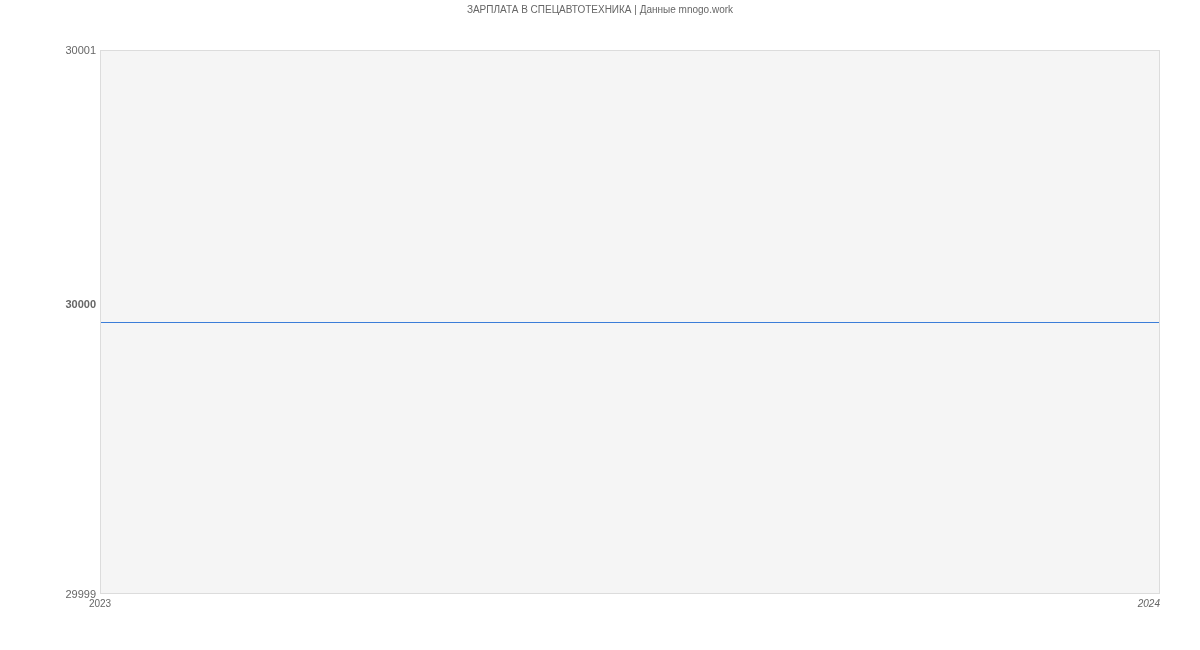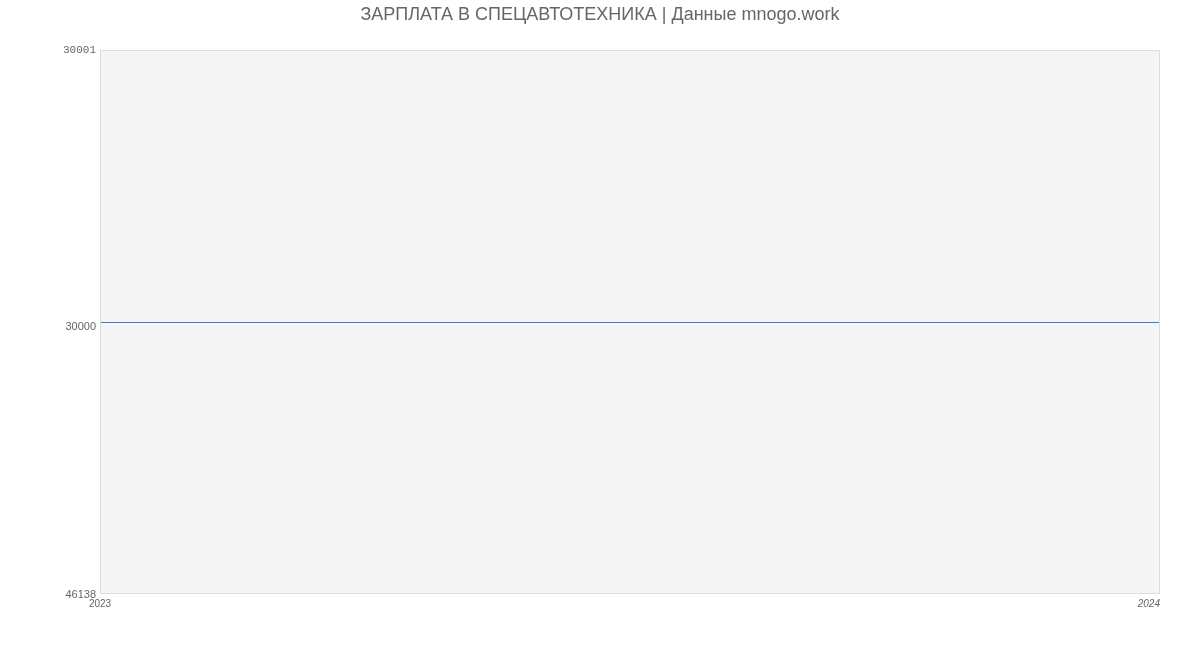--- a/index.html
+++ b/index.html
@@ -15,21 +15,21 @@
     position: relative;
     width: 1200px;
     height: 650px;
   }
   .title {
     position: absolute;
     top: 4px;
     left: 0;
     width: 100%;
     text-align: center;
-    font-size: 18px;
+    font-size: 10px;
     color: #666;
   }
   .plot-area {
     position: absolute;
     left: 100px;
     top: 50px;
     width: 1060px;
     height: 544px;
     background: #f5f5f5;
     border: 1px solid #dcdcdc;
@@ -62,19 +62,19 @@
 </head>
 <body>
 
 <div class="wrap">
   <div class="title">ЗАРПЛАТА В СПЕЦАВТОТЕХНИКА | Данные mnogo.work</div>
 
   <div class="plot-area">
     <div class="series-line"></div>
   </div>
 
-  <div class="ytick" style="top:50px;font-family:Liberation Mono, monospace;">30001</div>
-  <div class="ytick" style="top:326px;">30000</div>
-  <div class="ytick" style="top:594px;">46138</div>
+  <div class="ytick" style="top:50px;">30001</div>
+  <div class="ytick" style="top:304px;font-weight:bold;">30000</div>
+  <div class="ytick" style="top:594px;">29999</div>
 
   <div class="xtick" style="left:100px;">2023</div>
   <div class="xtick" style="left:1160px; transform: translateX(-100%); font-style: italic;">2024</div>
 </div>
 
 </body></html>

